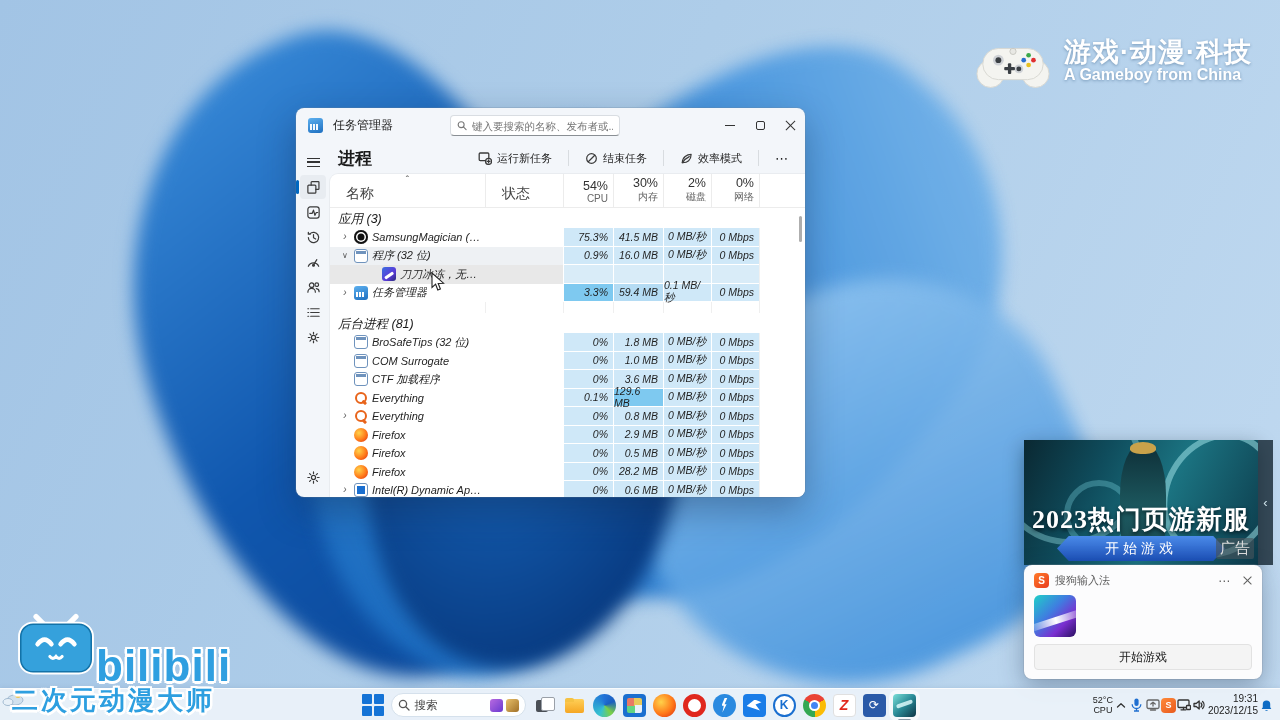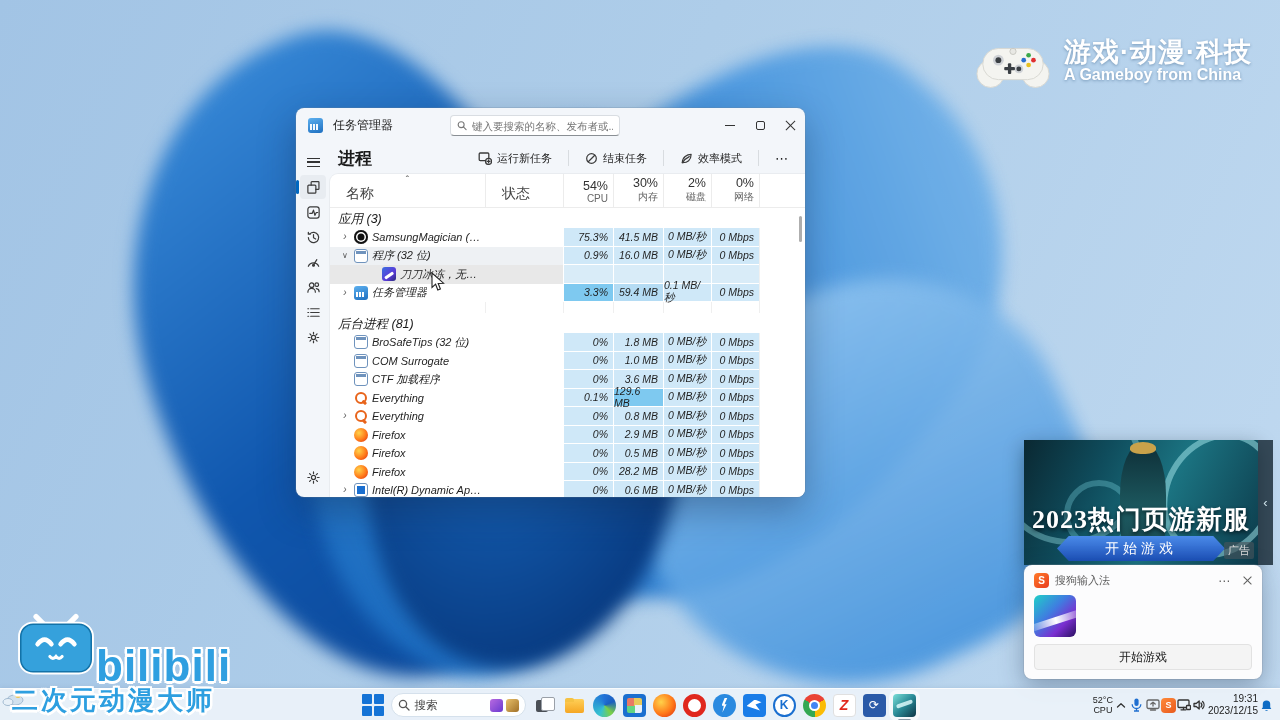--- a/index.html
+++ b/index.html
@@ -141,21 +141,21 @@
   .sw2 { left:140px; top:-10px; width:110px; height:130px; transform:rotate(30deg); border-color:rgba(170,235,240,.5); }
   .sw3 { left:40px; top:40px; width:70px; height:70px; border-color:rgba(120,210,220,.35); }
   .ad-fig { position:absolute; left:96px; top:4px; width:46px; height:112px; background:linear-gradient(180deg,#0e2f38,#1d5a60 60%,#17454e);
     border-radius:45% 45% 30% 30%; }
   .ad-fig::before { content:""; position:absolute; left:10px; top:-2px; width:26px; height:12px; background:#c9a24a; border-radius:50% 50% 40% 40%; }
   .ad-title { position:absolute; left:0; right:0; top:62px; text-align:center; color:#fff; font-size:26px; font-weight:bold;
     font-family:"Liberation Serif","DejaVu Serif",serif; letter-spacing:1px; text-shadow:0 2px 4px rgba(0,10,15,.8); }
   .ad-btn { position:absolute; left:50%; top:96px; transform:translateX(-50%); width:168px; height:25px;
     background:linear-gradient(180deg,#4a8ae8,#1c50b8); clip-path:polygon(7% 0,93% 0,100% 50%,93% 100%,7% 100%,0 50%);
     color:#fff; font-size:14px; letter-spacing:4px; display:flex; align-items:center; justify-content:center; cursor:pointer; }
-  .ad-tag { position:absolute; right:4px; bottom:6px; background:rgba(70,85,92,.65); color:#ddd; font-size:11px; padding:1px 4px; border-radius:2px; }
+  .ad-tag { position:absolute; right:4px; bottom:6px; background:rgba(70,85,92,.65); color:#ddd; font-size:15px; padding:1px 4px; border-radius:2px; }
   .ad-strip { position:absolute; left:1258px; top:440px; width:15px; height:125px; z-index:30;
     background:rgba(14,32,44,.78); display:flex; align-items:center; justify-content:center; color:#cfe3ea; font-size:13px; }
 
   
   .notif { position:absolute; left:1024px; top:565px; width:238px; height:114px; z-index:31;
     background:#fcfcfd; border-radius:8px; box-shadow:0 8px 24px rgba(20,40,70,.35),0 0 0 1px rgba(150,160,170,.25); padding:8px 10px; }
   .notif-head { display:flex; align-items:center; gap:6px; }
   .sogou-logo { width:15px; height:15px; border-radius:4px; background:linear-gradient(140deg,#ff7a2a,#e83c1e);
     color:#fff; font-size:10px; font-weight:bold; display:flex; align-items:center; justify-content:center; }
   .notif-app { font-size:11px; color:#5f5f5f; }

